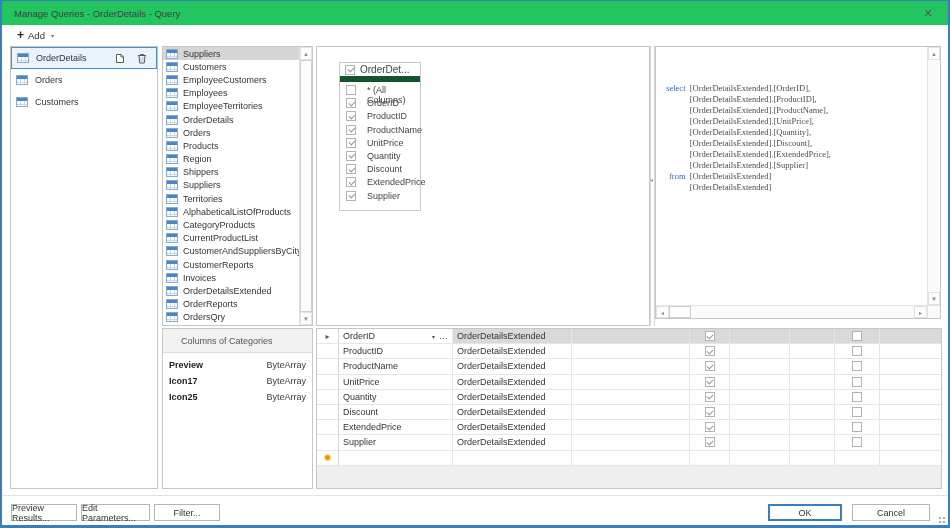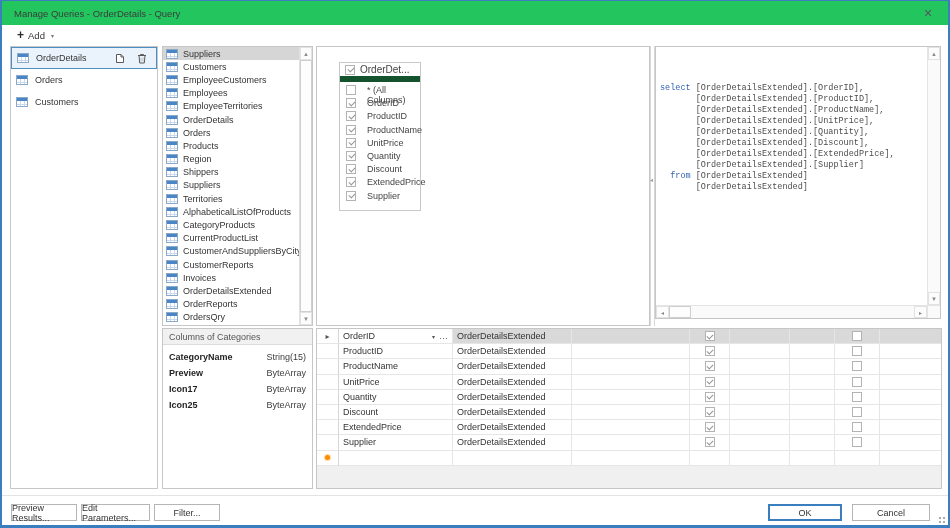--- a/index.html
+++ b/index.html
@@ -63,35 +63,35 @@
 
   
   .splitter { position:absolute; left:648px; top:45px; width:5px; height:280px;
     border-left:1px solid #d8d8d8; border-right:1px solid #d8d8d8; background:#fff; }
   .splitter-grip { position:absolute; left:-1px; top:130px; font-size:6px; color:#9a9a9a; }
 
   
   .sql-panel { left:653px; top:45px; width:286px; height:273px; display:grid;
     grid-template-rows:1fr 13px; grid-template-columns:1fr 13px; }
   .sql-code { grid-row:1; grid-column:1; overflow:hidden; padding:3px 0 0 4px;
-    font-family:Liberation Mono, monospace; font-size:8.5px; line-height:11px; color:#4d4d4d; white-space:pre; }
+    font-family:Liberation Serif, serif; font-size:8.5px; line-height:11px; color:#4d4d4d; white-space:pre; }
   .sql-line { height:11px; }
   .sql-kw { display:inline-block; width:6ch; margin-right:1ch; text-align:right; color:#3465b4; }
   .sql-vscroll { grid-row:1; grid-column:2; border-left:1px solid #e4e4e4; background:#fafafa;
     display:flex; flex-direction:column; justify-content:space-between; }
   .sql-hscroll { grid-row:2; grid-column:1; border-top:1px solid #e4e4e4; background:#fafafa;
     display:flex; align-items:stretch; }
   .sql-hscroll .sb-btn { width:13px; height:100%; }
   .h-thumb { width:22px; background:#fdfdfd; border:1px solid #cfcfcf; }
   .h-spacer { flex:1; }
   .sql-corner { grid-row:2; grid-column:2; background:#fafafa; border-top:1px solid #e4e4e4; border-left:1px solid #e4e4e4; }
 
   
   .columns-panel { left:160px; top:327px; width:151px; height:161px; }
-  .cp-header { height:16px; background:#f1f1f1; border-bottom:1px solid #dcdcdc; display:flex; align-items:center; padding:0 6px; color:#555; }
+  .cp-header { height:24px; background:#f1f1f1; border-bottom:1px solid #dcdcdc; display:flex; align-items:center; padding:0 18px; color:#555; }
   .cp-body { padding-top:4px; }
   .cp-row { height:16px; display:flex; align-items:center; justify-content:space-between; padding:0 6px; }
   .cp-name { font-weight:bold; color:#1f1f1f; }
   .cp-type { color:#3d3d3d; }
 
   
   .grid-panel { left:314px; top:327px; width:626px; height:161px; display:flex; flex-direction:column; background:#fff; }
   .ghead { display:flex; height:14px; background:#f6f6f6; border-bottom:1px solid #d4d4d4; color:#5f5f5f; flex:none; }
   .gh { display:flex; align-items:center; padding-left:4px; border-right:1px solid #dcdcdc; overflow:hidden; white-space:nowrap; }
   .grow { display:flex; height:15.2px; flex:none; background:#fff; }
@@ -343,24 +343,20 @@
       <span class="sb-btn">▸</span>
     </div>
     <div class="sql-corner"></div>
   </div>
 
   <div class="panel columns-panel">
     <div class="cp-header">Columns of Categories</div>
     <div class="cp-body">
 
         <div class="cp-row">
-          <span class="cp-name">CategoryName</span>
-          <span class="cp-type">String(15)</span>
-        </div>
-        <div class="cp-row">
           <span class="cp-name">Preview</span>
           <span class="cp-type">ByteArray</span>
         </div>
         <div class="cp-row">
           <span class="cp-name">Icon17</span>
           <span class="cp-type">ByteArray</span>
         </div>
         <div class="cp-row">
           <span class="cp-name">Icon25</span>
           <span class="cp-type">ByteArray</span>

